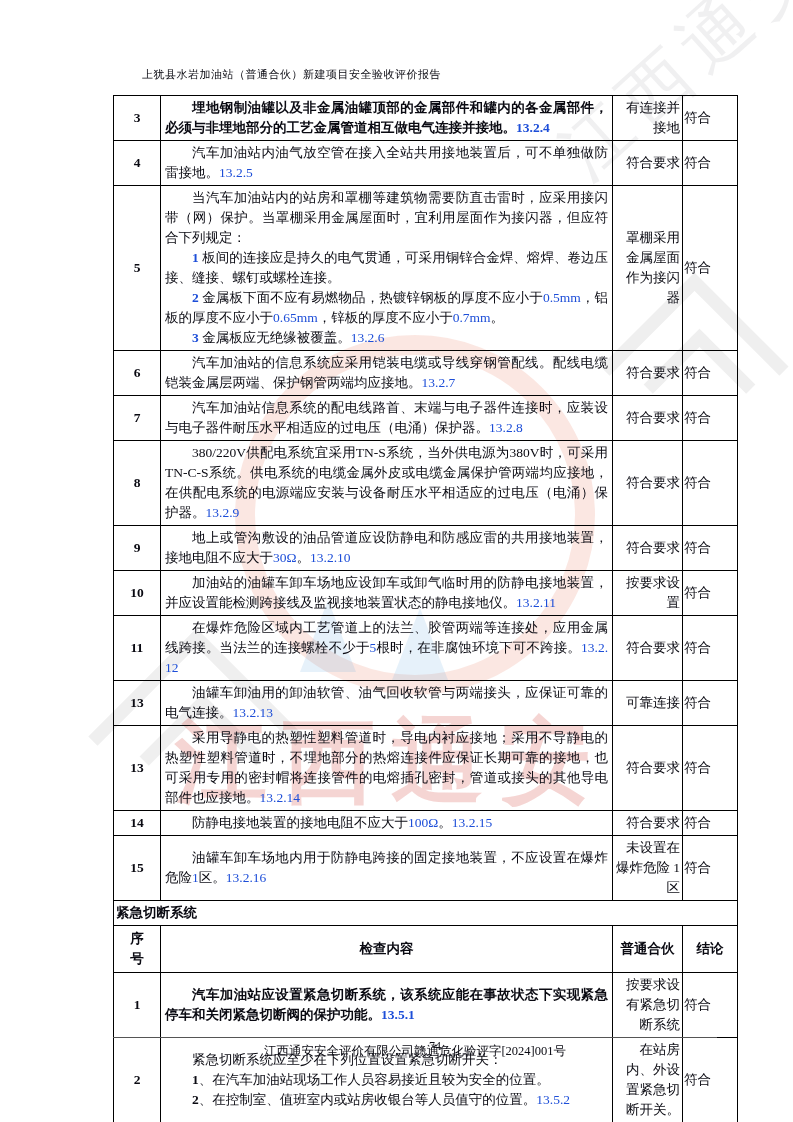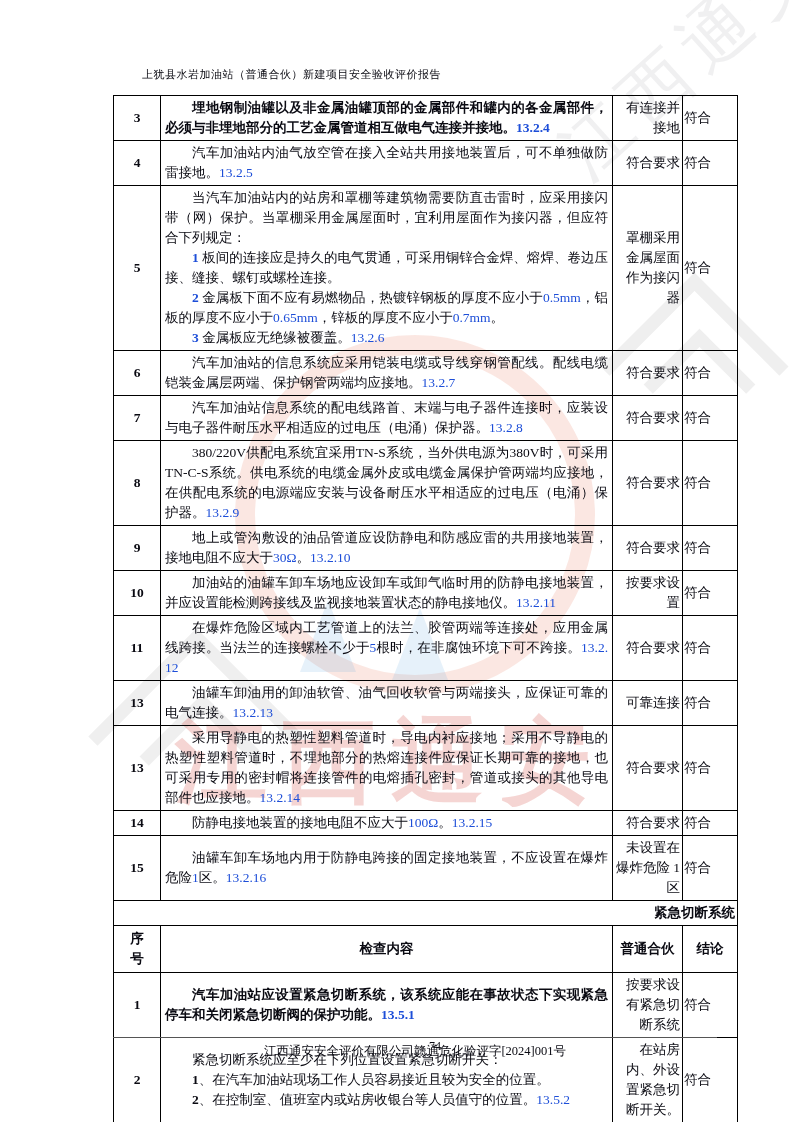--- a/index.html
+++ b/index.html
@@ -16,21 +16,21 @@
     border:1px solid #000;font-size:13.5px;line-height:20px;vertical-align:middle;
     word-break:break-all;
   }
   td.no{width:44px;text-align:center;font-weight:bold;padding:1px;}
   td.content{width:443px;padding:2px 4px;}
   td.content p{margin:0;text-indent:2em;text-align:justify;}
   td.record{width:65px;text-align:right;padding:2px 2px;font-size:12.5px;line-height:19px;}
   td.concl{width:52px;padding:1px;}
   .blu{color:#1d4ed8;}
   .bld{font-weight:bold;}
-  tr.section-row td{font-weight:bold;text-align:right;padding:2px;}
+  tr.section-row td{font-weight:bold;text-align:left;padding:2px;}
   tr.head-row td{font-weight:bold;text-align:center;white-space:pre-line;padding:3px 1px;}
   .footer{
     position:absolute;left:113px;top:1037px;width:604px;border-top:1px solid #555;
     font-size:12.5px;display:flex;justify-content:center;padding-top:5px;
   }
   .page-num{
     position:absolute;left:113px;top:1039px;width:604px;text-align:center;font-size:12px;padding-left:20px;
   }
   
   .wm{position:absolute;pointer-events:none;}

